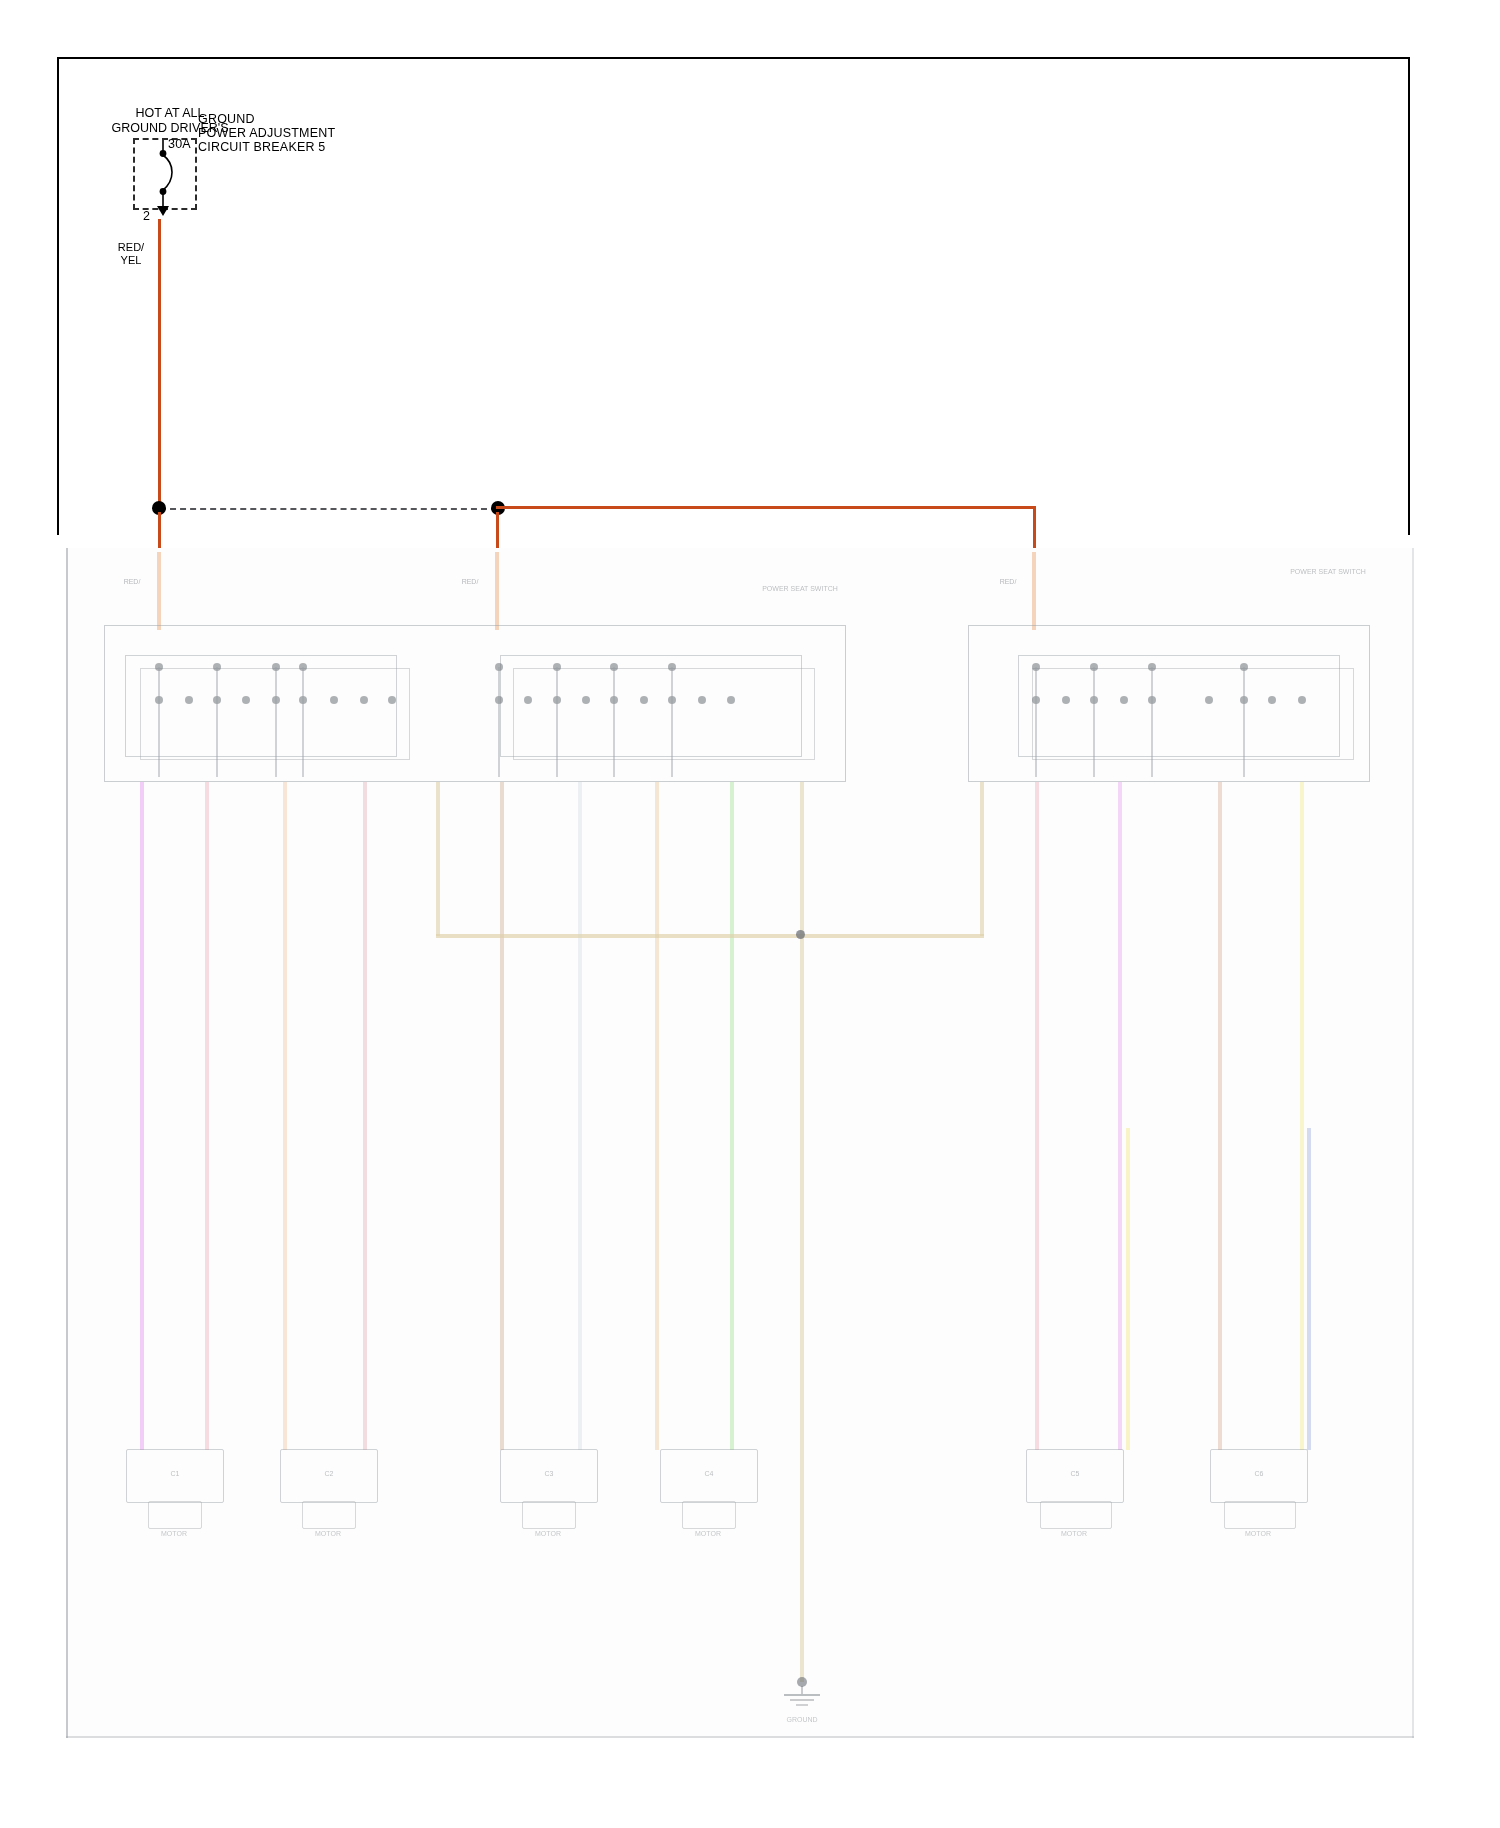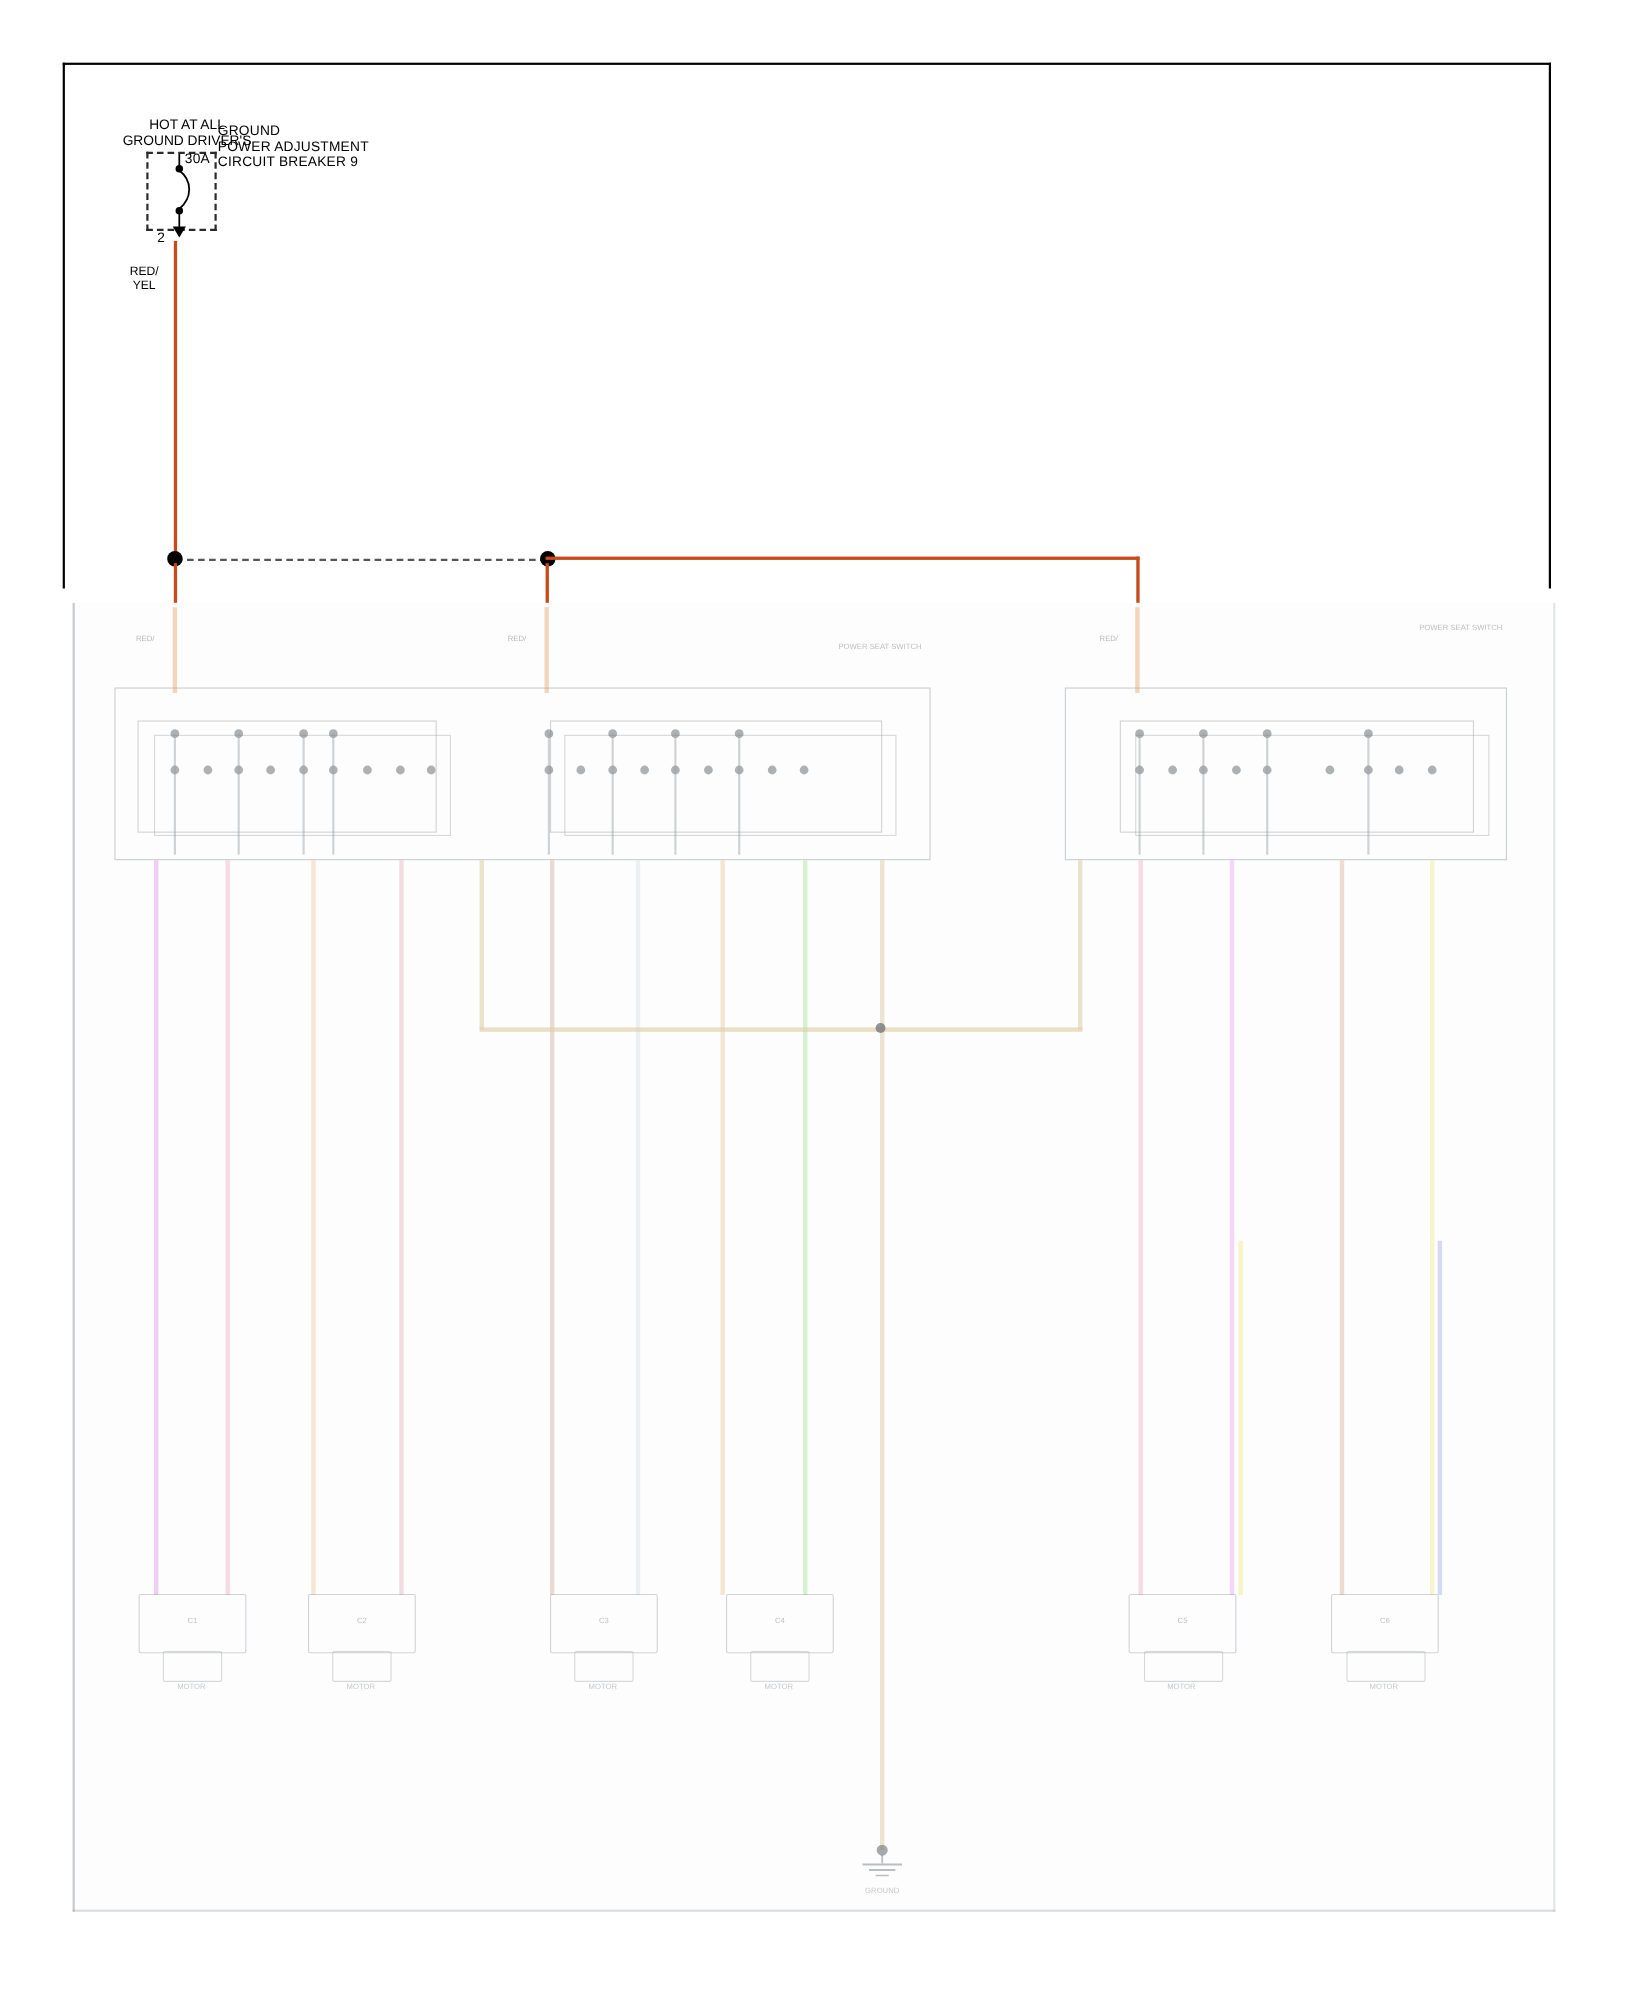--- a/index.html
+++ b/index.html
@@ -57,21 +57,21 @@
     <path d="M30 17 C 42 26, 42 42, 30 52" stroke="#000" stroke-width="1.6" fill="none"></path>
     <circle cx="30" cy="53.5" r="3.4" fill="#000"></circle>
     <path d="M30 55 L30 76" stroke="#000" stroke-width="1.6" fill="none"></path>
     <path d="M24 68 L30 78 L36 68 Z" fill="#000"></path>
   </svg>
 
   <div class="cb-label" style="left:168px;top:137px;">30A</div>
 
   <div class="cb-label" style="left:198px;top:112px;">GROUND</div>
   <div class="cb-label" style="left:198px;top:126px;">POWER ADJUSTMENT</div>
-  <div class="cb-label" style="left:198px;top:140px;">CIRCUIT BREAKER 9</div>
+  <div class="cb-label" style="left:198px;top:140px;">CIRCUIT BREAKER 5</div>
 
   <div class="cb-label" style="left:143px;top:209px;">2</div>
 
   <div class="w wv" style="left:158px;top:219px;height:289px;background:#c8491a;"></div>
   <div class="wire-label" style="left:108px;top:241px;width:46px;">RED/</div>
   <div class="wire-label" style="left:108px;top:254px;width:46px;">YEL</div>
 
   <div class="dashbus" style="left:160px;top:508px;width:337px;"></div>
 
   <div class="dot" style="left:152px;top:501px;width:14px;height:14px;"></div>

